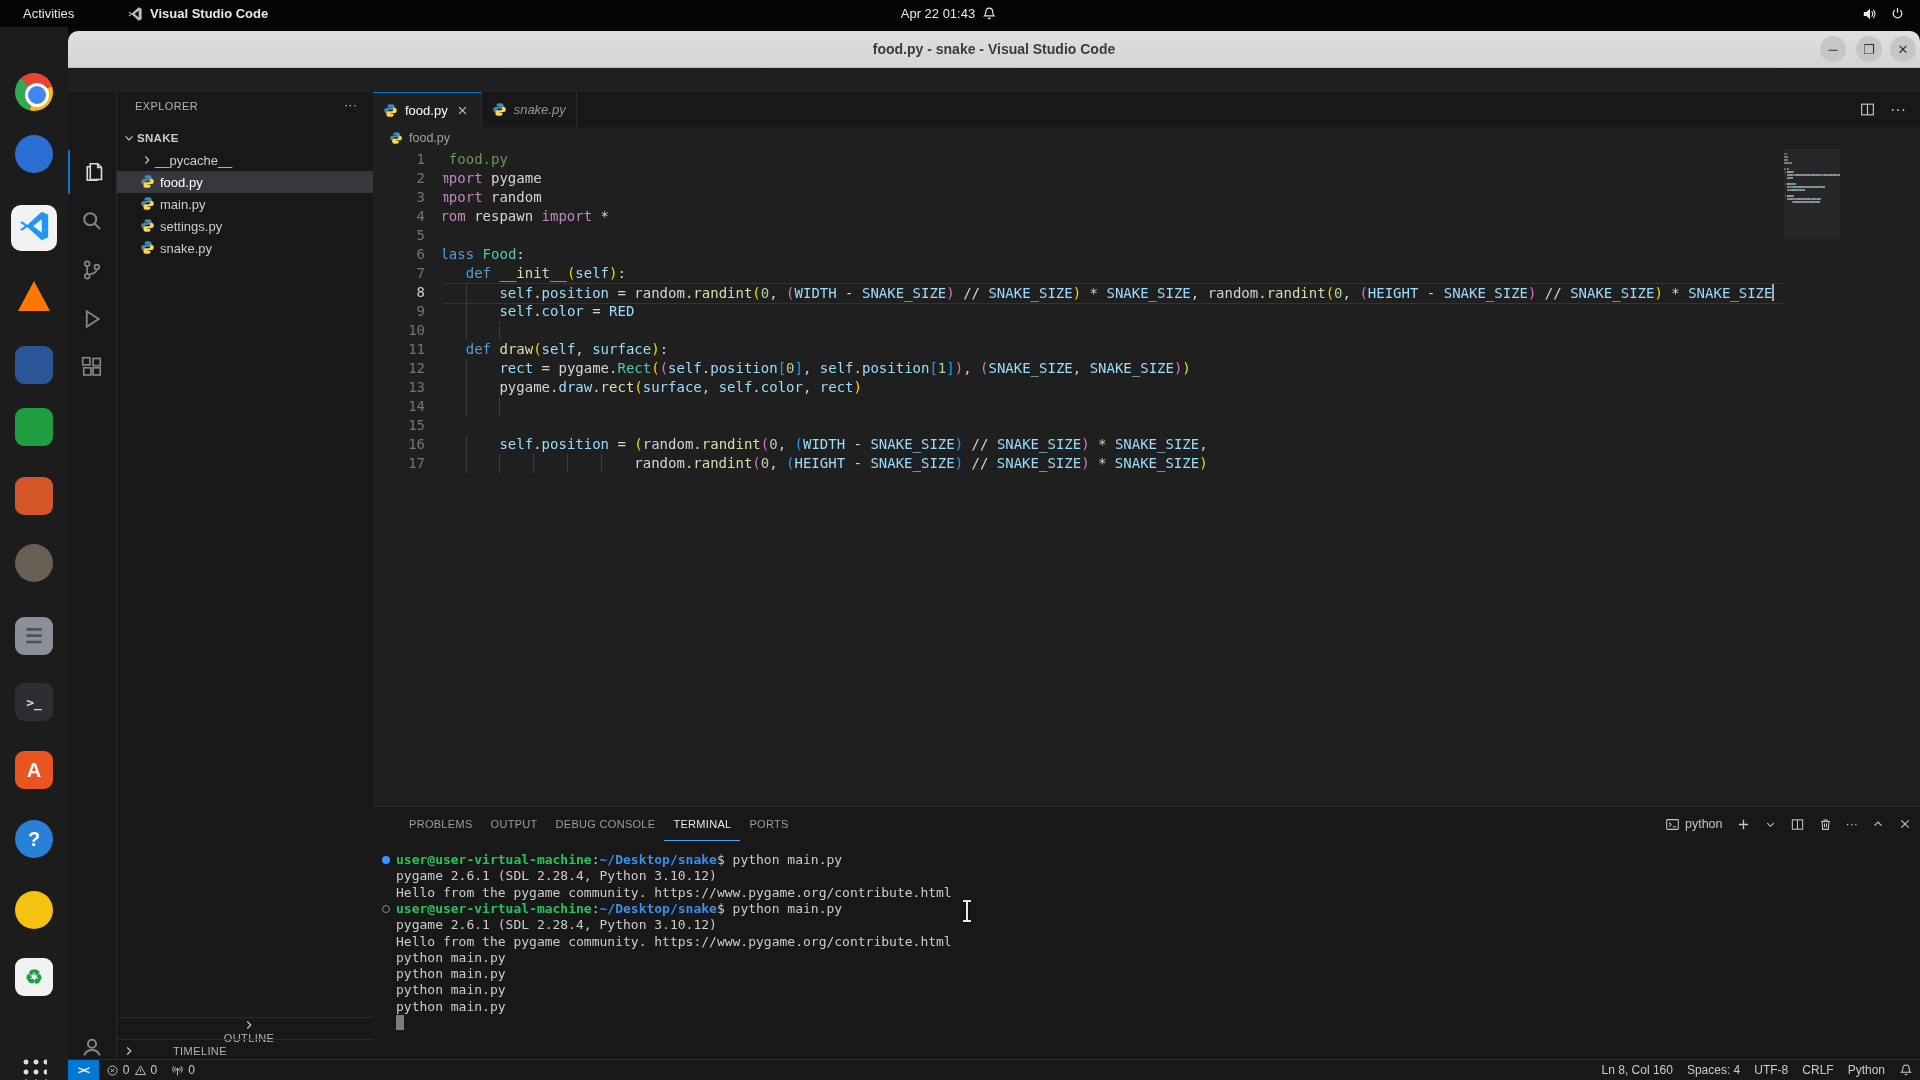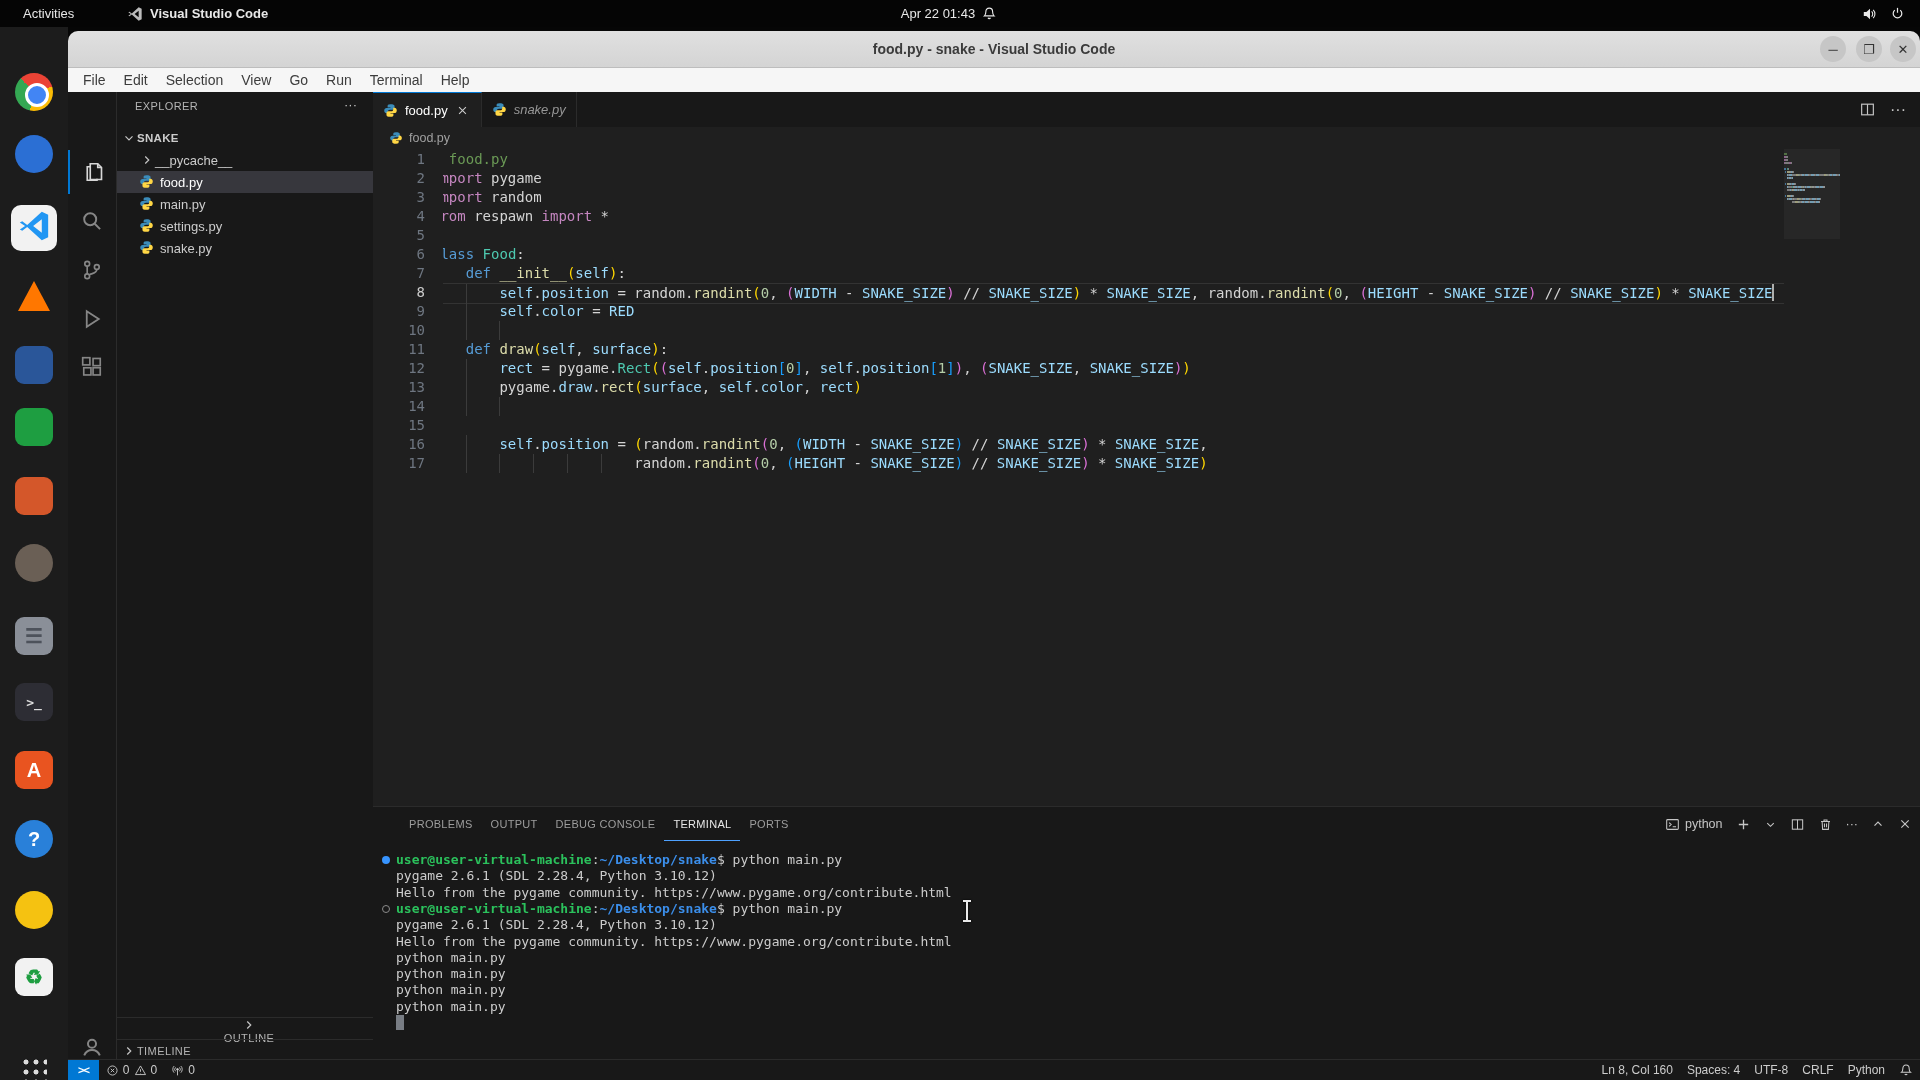--- a/index.html
+++ b/index.html
@@ -28,21 +28,21 @@
   .menu-item{color:#3c3c3c;font-size:14px;padding:0 9px;height:24px;display:flex;align-items:center;}
   
   #activitybar{position:absolute;left:0;top:61px;width:48px;bottom:20px;background:#181818;border-right:1px solid #2b2b2b;}
   .act-item{position:absolute;left:0;width:48px;height:44px;display:flex;align-items:center;justify-content:center;color:#868686;}
   .act-item.active{color:#d7d7d7;border-left:2px solid #0078d4;}
   .act-item svg{width:24px;height:24px;}
   
   #sidebar{position:absolute;left:49px;top:61px;width:256px;bottom:20px;background:#181818;color:#cccccc;font-size:13px;}
   #explorer-header{position:absolute;left:18px;top:8px;font-size:11px;color:#b5b5b5;letter-spacing:.4px;}
   #explorer-more{position:absolute;right:16px;top:5px;color:#c5c5c5;}
-  .tree-row{position:absolute;left:0;width:100%;height:22px;display:flex;align-items:center;box-sizing:border-box;}
+  .tree-row{position:absolute;left:0;width:100%;height:22px;display:flex;align-items:center;box-sizing:border-box;text-align:center;}
   .tree-row.selected{background:#37373d;color:#fff;}
   .tree-chev{width:16px;display:flex;justify-content:center;color:#c5c5c5;}
   .tree-chev svg{width:14px;height:14px;}
   .tree-icon{width:16px;height:16px;margin-right:5px;}
   .proj-label{font-weight:bold;font-size:11.5px;letter-spacing:.3px;color:#cccccc;}
   .bottom-section{position:absolute;left:0;width:100%;height:22px;display:flex;align-items:center;border-top:1px solid #2b2b2b;font-size:11px;color:#b5b5b5;letter-spacing:.4px;}
   
   #tabbar{position:absolute;left:305px;top:61px;right:0;height:35px;background:#181818;display:flex;}
   .tab{height:35px;display:flex;align-items:center;padding:0 10px;border-right:1px solid #2b2b2b;color:#969696;font-size:13px;gap:7px;box-sizing:border-box;}
   .tab.active{background:#1f1f1f;color:#fff;border-top:1.5px solid #0078d4;}
@@ -199,30 +199,20 @@
 
   <div id="vswindow">
 
     <div id="titlebar">
       <div id="window-title">food.py - snake - Visual Studio Code</div>
       <div class="winbtn" style="right:74px;">─</div>
       <div class="winbtn" style="right:38px;">❐</div>
       <div class="winbtn" style="right:4px;">✕</div>
     </div>
 
-    <div id="menubar">
-        <span class="menu-item">File</span>
-        <span class="menu-item">Edit</span>
-        <span class="menu-item">Selection</span>
-        <span class="menu-item">View</span>
-        <span class="menu-item">Go</span>
-        <span class="menu-item">Run</span>
-        <span class="menu-item">Terminal</span>
-        <span class="menu-item">Help</span>
-      </div>
 
     <div id="activitybar">
         <div class="act-item active" style="top: 58px;">
           <svg viewBox="0 0 16 16" fill="none" stroke="currentColor" stroke-width="1.1">
             <path d="M5.5 2.5h5l2.5 2.5v8h-7.5z"></path>
             <path d="M10.5 2.5v2.5h2.5"></path>
             <path d="M5.5 4.5h-2v9h6.5v-1"></path>
           </svg>
         </div>
         <div class="act-item" style="top: 107px;">
@@ -312,21 +302,21 @@
         </div>
       <div id="bottom-sections">
           <div class="bottom-section" style="top: 925px; padding-left: 4px; flex-direction: column;">
             <span class="tree-chev">
               <svg viewBox="0 0 16 16" fill="none" stroke="currentColor" stroke-width="1.4">
                 <path d="M6 4l4 4-4 4"></path>
               </svg>
             </span>
             <span>OUTLINE</span>
           </div>
-          <div class="bottom-section" style="top: 947px; padding-left: 4px;">
+          <div class="bottom-section" style="top: 947px; padding-left: 4px; gap: 36px;">
             <span class="tree-chev">
               <svg viewBox="0 0 16 16" fill="none" stroke="currentColor" stroke-width="1.4">
                 <path d="M6 4l4 4-4 4"></path>
               </svg>
             </span>
             <span>TIMELINE</span>
           </div>
         </div>
     </div>
 

